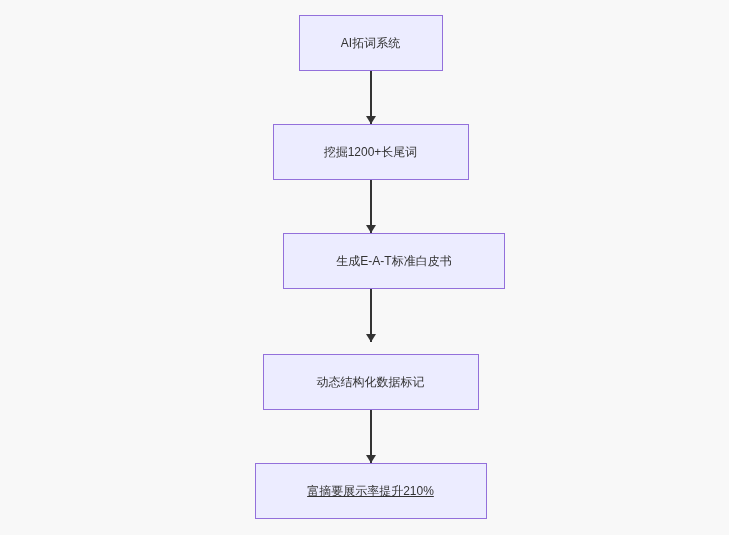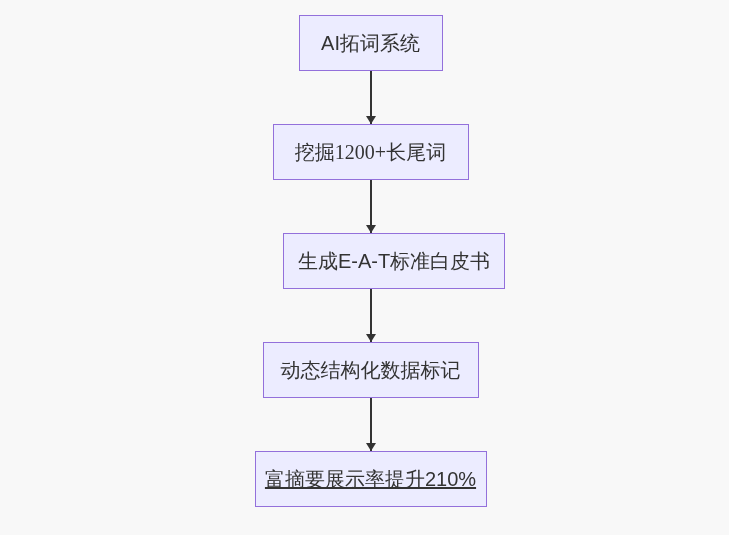--- a/index.html
+++ b/index.html
@@ -27,31 +27,31 @@
     flex-direction: column;
     align-items: center;
     transform: translateX(6px);
   }
   .node {
     box-sizing: border-box;
     height: 56px;
     background: #ECECFF;
     border: 1px solid #9370DB;
     color: #333333;
-    font-size: 20px;
+    font-size: 12px;
     display: flex;
     align-items: center;
     justify-content: center;
     text-align: center;
     white-space: nowrap;
   }
   .node.w1 { width: 144px; }
-  .node.w2 { width: 196px; font-family: Liberation Serif, serif; }
+  .node.w2 { width: 196px; }
   .node.w3 { width: 222px; margin-left: 47px; }
-  .node.w4 { width: 216px; }
+  .node.w4 { width: 216px; margin-top: 12px; }
   .node.w5 { width: 232px; text-decoration: underline; }
   .edge {
     position: relative;
     width: 2px;
     height: 53px;
     background: #333333;
   }
   .edge::after {
     content: "";
     position: absolute;

